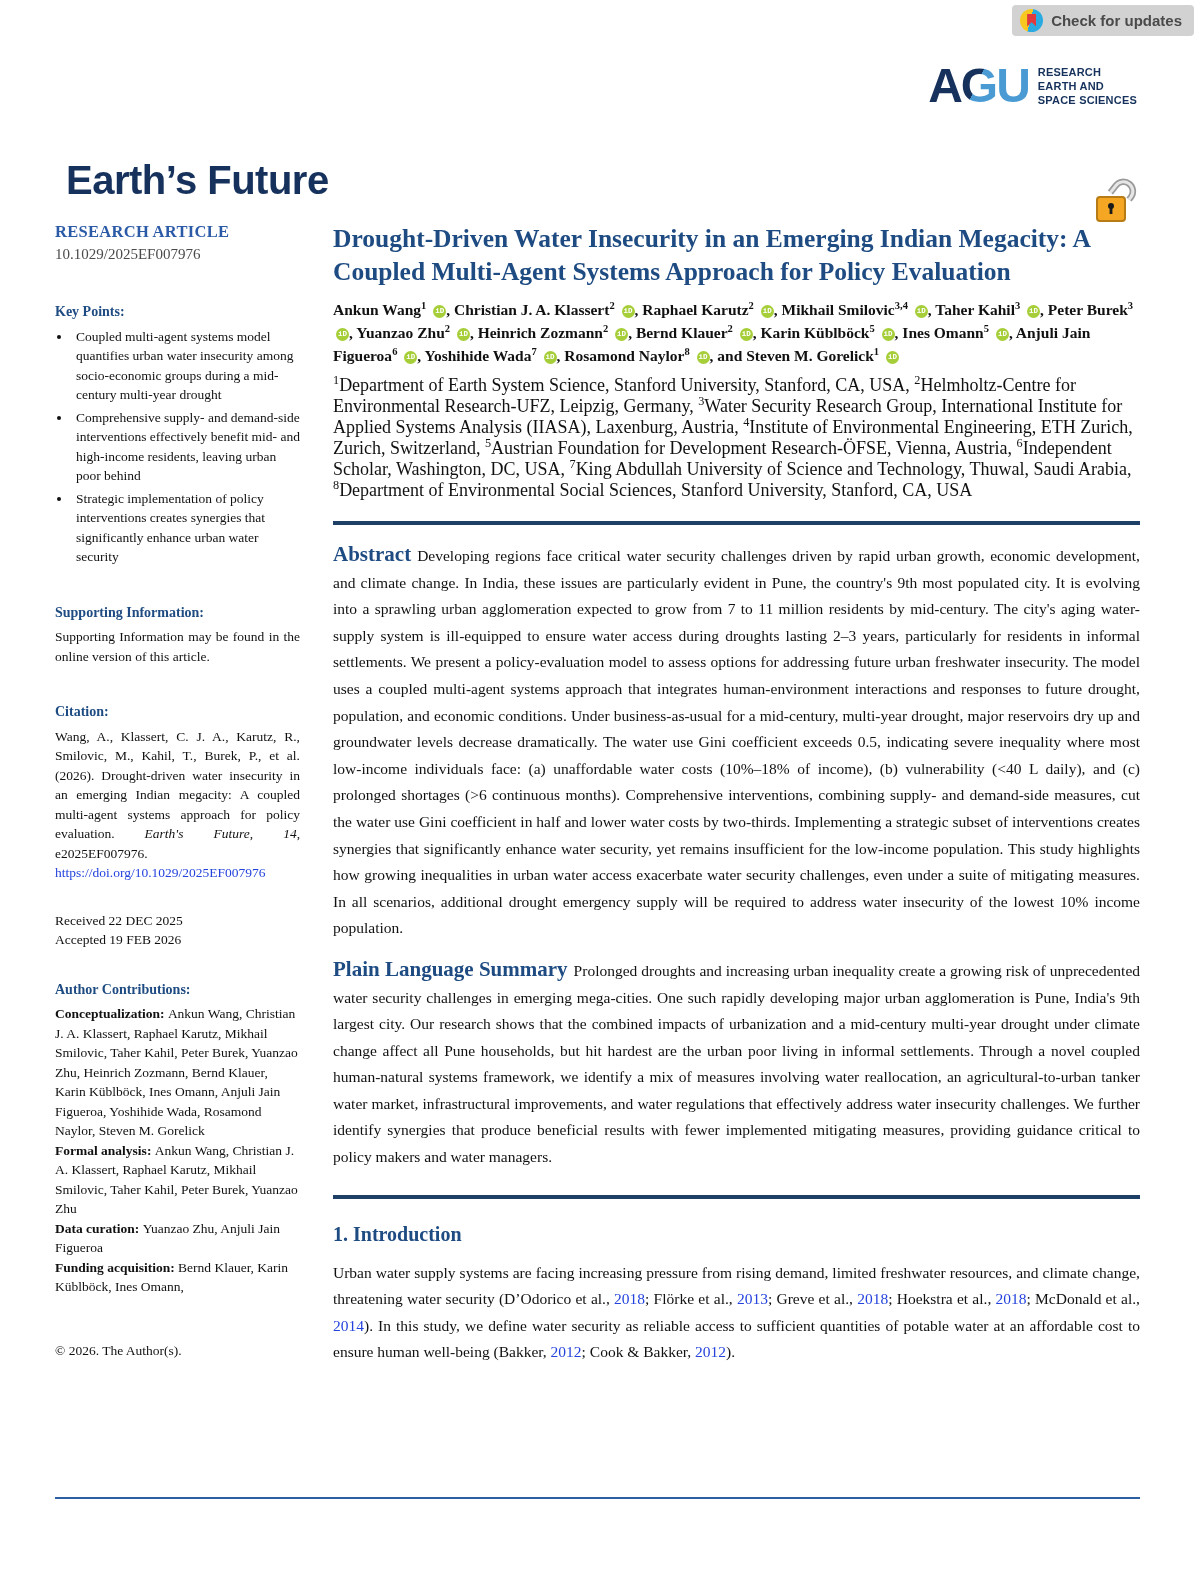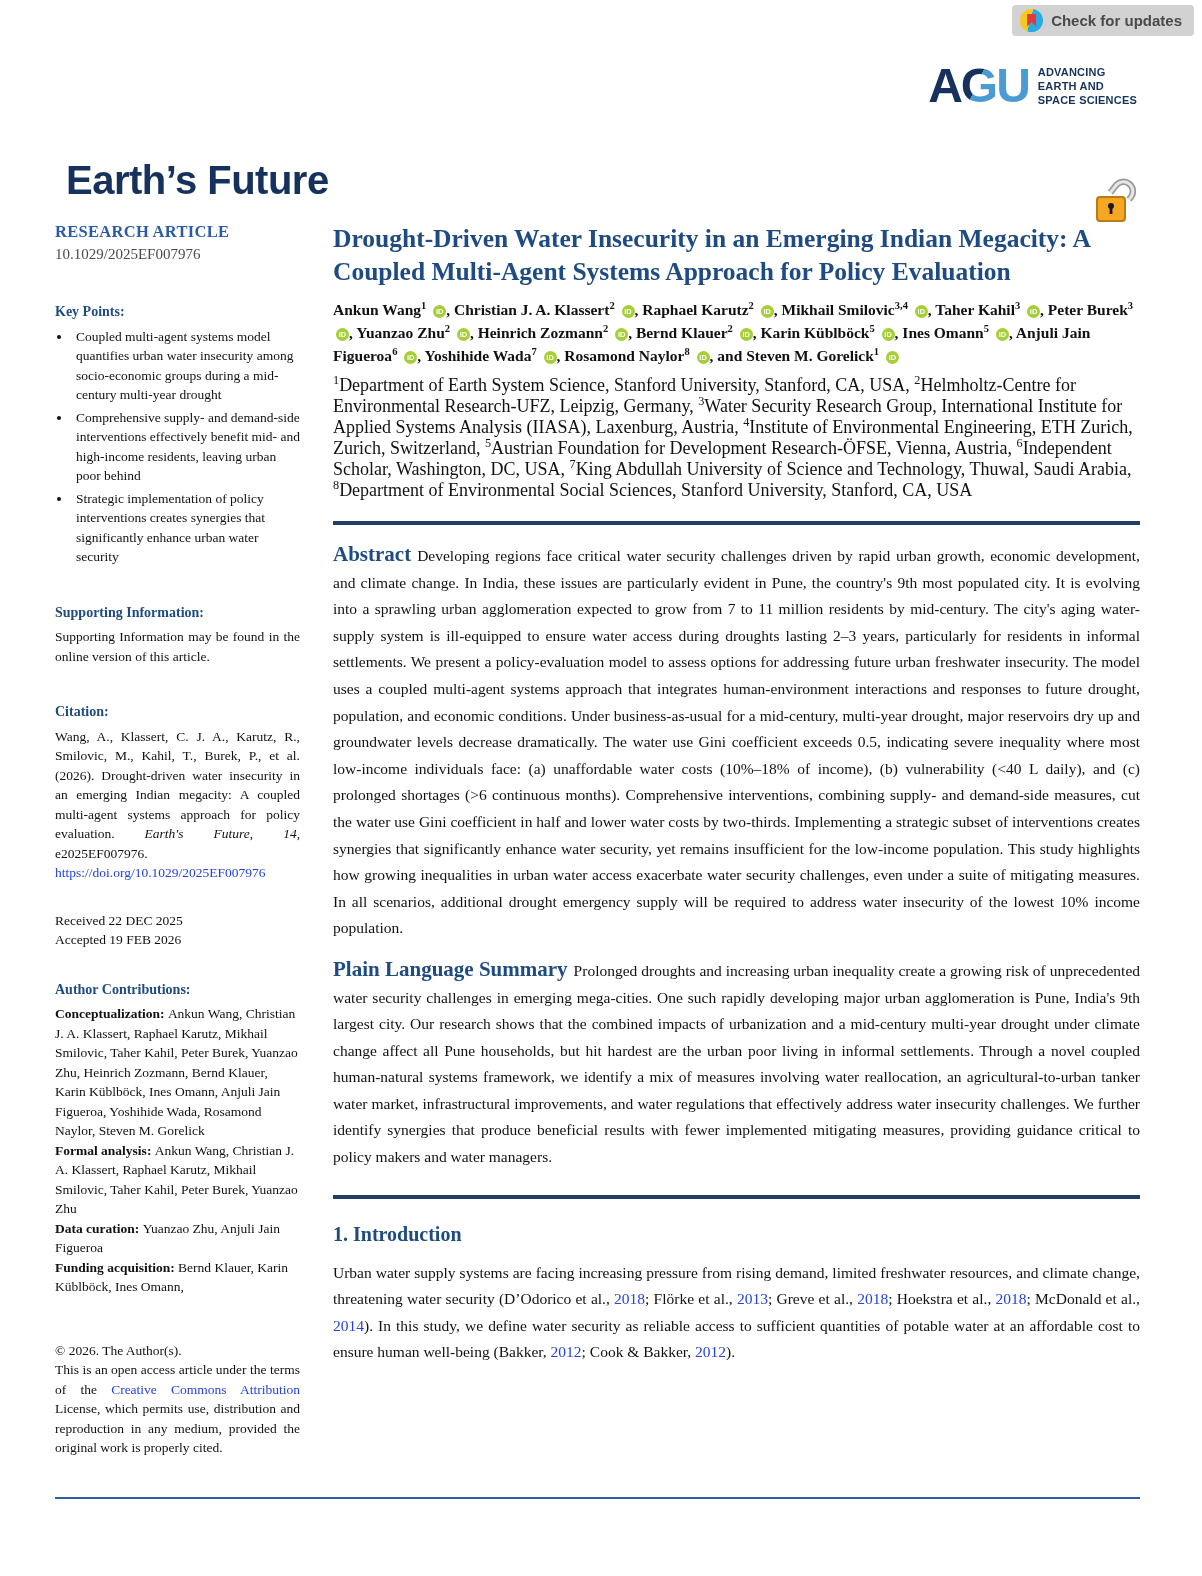--- a/index.html
+++ b/index.html
@@ -86,21 +86,21 @@
   sup { font-size:68%; line-height:0; }
   
   .title {
     font-size:25.5px; font-weight:700; color:#1e4b82;
     line-height:33px; margin-bottom:10px;
   }
   .authors { font-size:15.5px; font-weight:700; line-height:23px; margin-bottom:8px; }
   .orcid {
     display:inline-block; width:13px; height:13px; border-radius:50%;
     background:#a6ce39; color:#fff; text-align:center;
-    font-family:Liberation Sans, sans-serif;
+    font-family:Liberation Mono, monospace;
     font-size:7.5px; font-weight:700; line-height:13px;
     vertical-align:middle; margin-left:3px; cursor:pointer;
   }
   .affiliations { font-size:18px; line-height:21px; margin-bottom:20px; }
   .rule-thick { height:4px; background:#1e3f66; margin-bottom:16px; }
   .para { font-size:15.5px; line-height:26.6px; text-align:justify; }
   .inline-h { font-size:21px; font-weight:700; color:#1e4b82; padding-right:6px; }
   .abstract { margin-bottom:14px; }
   .pls { margin-bottom:24px; }
   .section-h {
@@ -123,21 +123,21 @@
   <div class="check-btn">
     <span class="cm-circle">
       <span class="cm-bookmark"></span>
     </span>
     <span>Check for updates</span>
   </div>
 
   <div class="agu-logo">
     <span class="agu-word">AGU</span>
     <span class="agu-tagline">
-      <span>ADVANCING</span><br>
+      <span>RESEARCH</span><br>
       <span>EARTH AND</span><br>
       <span>SPACE SCIENCES</span>
     </span>
   </div>
 
   <div class="masthead">Earth’s Future</div>
 
   <div class="oa-lock">
     <svg width="48" height="56" viewBox="0 0 48 56">
       <path d="M22 30 v-9 a9.5 9.5 0 0 1 19 0 v3" fill="none" stroke="#9a9a9a" stroke-width="6.5" transform="rotate(38 31 21)"></path>
@@ -184,21 +184,20 @@
         <div>
             <div class="contrib"><span class="bold">Conceptualization: </span>Ankun Wang, Christian J. A. Klassert, Raphael Karutz, Mikhail Smilovic, Taher Kahil, Peter Burek, Yuanzao Zhu, Heinrich Zozmann, Bernd Klauer, Karin Küblböck, Ines Omann, Anjuli Jain Figueroa, Yoshihide Wada, Rosamond Naylor, Steven M. Gorelick</div>
             <div class="contrib"><span class="bold">Formal analysis: </span>Ankun Wang, Christian J. A. Klassert, Raphael Karutz, Mikhail Smilovic, Taher Kahil, Peter Burek, Yuanzao Zhu</div>
             <div class="contrib"><span class="bold">Data curation: </span>Yuanzao Zhu, Anjuli Jain Figueroa</div>
             <div class="contrib"><span class="bold">Funding acquisition: </span>Bernd Klauer, Karin Küblböck, Ines Omann,</div>
           </div>
       </div>
 
       <div class="side-block">
         <div>© 2026. The Author(s).</div>
-        <div class="side-text"><span>This is an open access article under the terms of the </span><span class="link">Creative Commons Attribution</span><span> License, which permits use, distribution and reproduction in any medium, provided the original work is properly cited.</span></div>
       </div>
     </div>
 
     <div class="main">
       <h1 class="title">Drought-Driven Water Insecurity in an Emerging Indian Megacity: A Coupled Multi-Agent Systems Approach for Policy Evaluation</h1>
 
       <div class="authors"><span>Ankun Wang</span><sup>1</sup>&nbsp;<span class="orcid">iD</span>, <span>Christian J. A. Klassert</span><sup>2</sup>&nbsp;<span class="orcid">iD</span>, <span>Raphael Karutz</span><sup>2</sup>&nbsp;<span class="orcid">iD</span>, <span>Mikhail Smilovic</span><sup>3,4</sup>&nbsp;<span class="orcid">iD</span>, <span>Taher Kahil</span><sup>3</sup>&nbsp;<span class="orcid">iD</span>, <span>Peter Burek</span><sup>3</sup>&nbsp;<span class="orcid">iD</span>, <span>Yuanzao Zhu</span><sup>2</sup>&nbsp;<span class="orcid">iD</span>, <span>Heinrich Zozmann</span><sup>2</sup>&nbsp;<span class="orcid">iD</span>, <span>Bernd Klauer</span><sup>2</sup>&nbsp;<span class="orcid">iD</span>, <span>Karin Küblböck</span><sup>5</sup>&nbsp;<span class="orcid">iD</span>, <span>Ines Omann</span><sup>5</sup>&nbsp;<span class="orcid">iD</span>, <span>Anjuli Jain Figueroa</span><sup>6</sup>&nbsp;<span class="orcid">iD</span>, <span>Yoshihide Wada</span><sup>7</sup>&nbsp;<span class="orcid">iD</span>, <span>Rosamond Naylor</span><sup>8</sup>&nbsp;<span class="orcid">iD</span>, and <span>Steven M. Gorelick</span><sup>1</sup>&nbsp;<span class="orcid">iD</span></div>
 
       <div class="affiliations"><sup>1</sup>Department of Earth System Science, Stanford University, Stanford, CA, USA, <sup>2</sup>Helmholtz-Centre for Environmental Research-UFZ, Leipzig, Germany, <sup>3</sup>Water Security Research Group, International Institute for Applied Systems Analysis (IIASA), Laxenburg, Austria, <sup>4</sup>Institute of Environmental Engineering, ETH Zurich, Zurich, Switzerland, <sup>5</sup>Austrian Foundation for Development Research-ÖFSE, Vienna, Austria, <sup>6</sup>Independent Scholar, Washington, DC, USA, <sup>7</sup>King Abdullah University of Science and Technology, Thuwal, Saudi Arabia, <sup>8</sup>Department of Environmental Social Sciences, Stanford University, Stanford, CA, USA</div>
 

